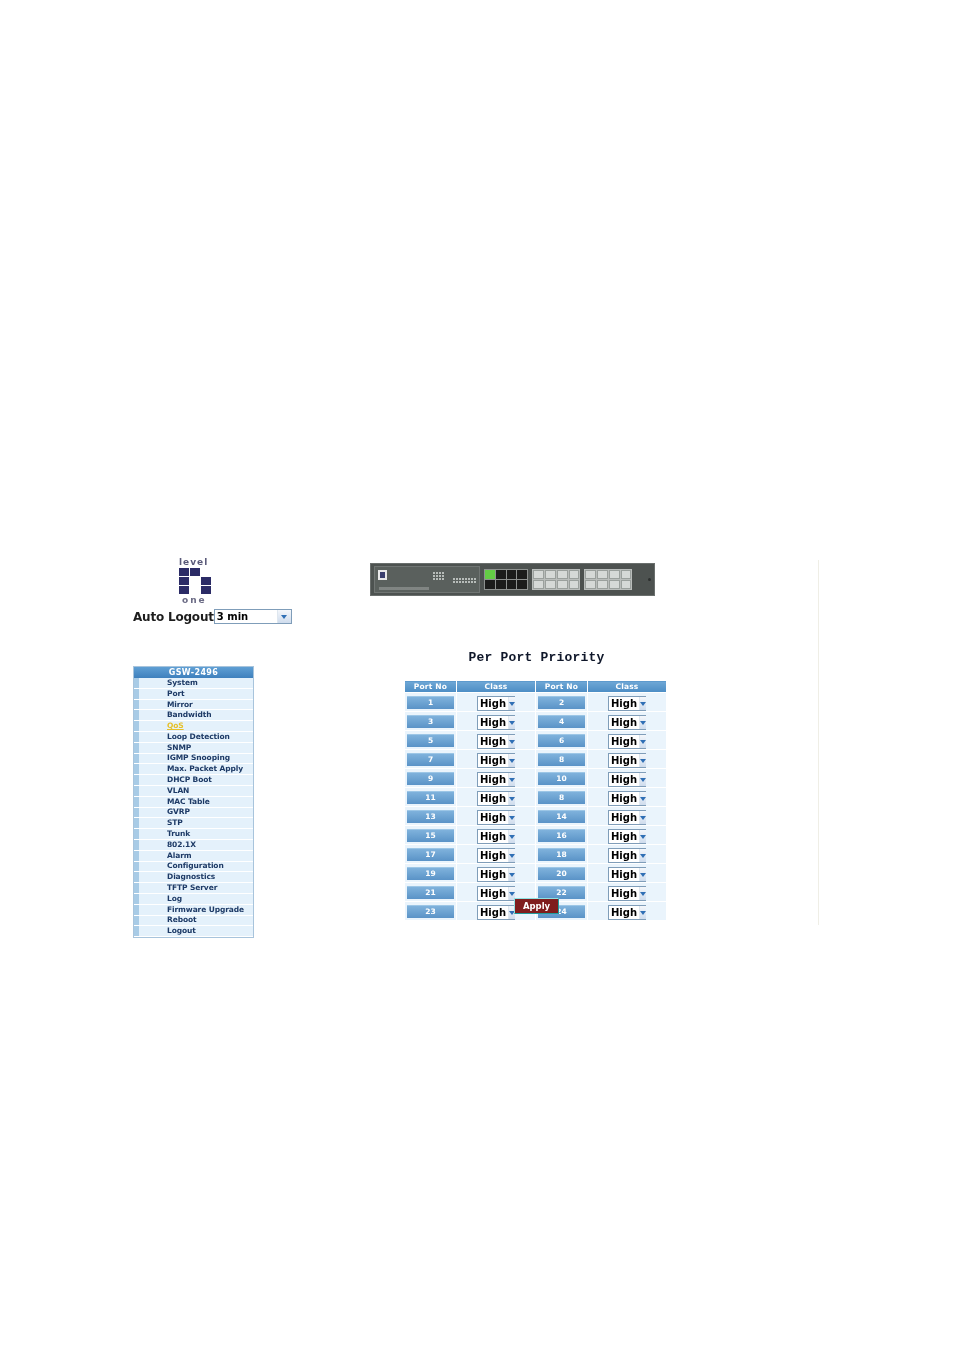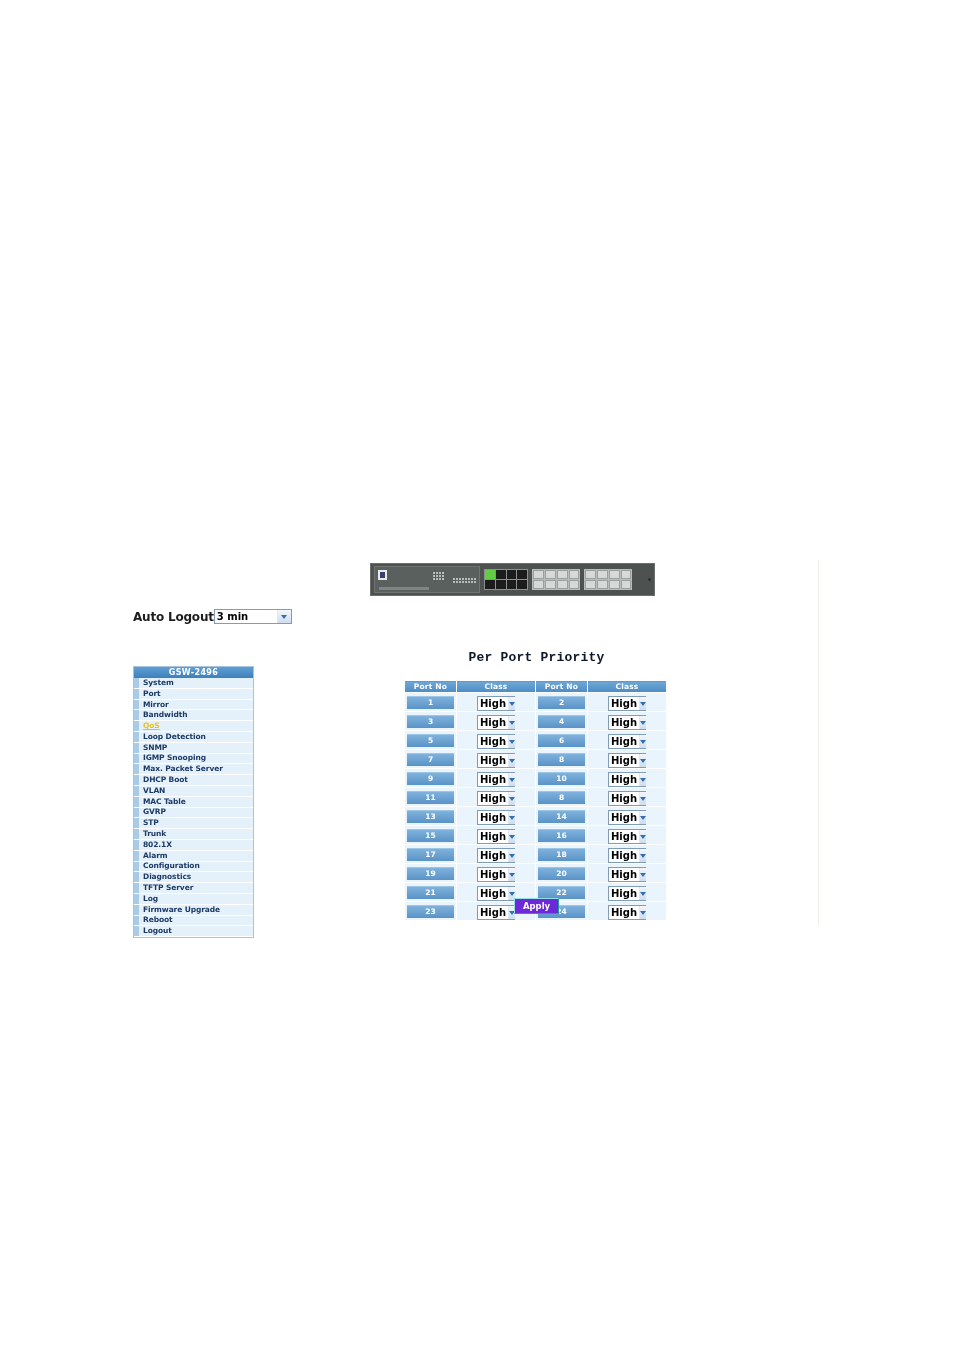--- a/index.html
+++ b/index.html
@@ -156,20 +156,21 @@
     letter-spacing: 0.4px;
     font-family: "DejaVu Sans", sans-serif;
   }
   .menu-item {
     height: 10.8px;
     display: flex;
     align-items: center;
     background: #e4f1fb;
     border-bottom: 1px solid #ffffff;
     box-sizing: border-box;
+    gap: 24px;
   }
   .menu-item .bullet {
     width: 5px;
     height: 100%;
     background: #a8cbe6;
     margin-right: 4px;
     flex: 0 0 5px;
   }
   .menu-item .mlabel {
     font-size: 7.5px;
@@ -338,41 +339,59 @@
   
   #apply-wrap {
     position: absolute;
     left: 404px;
     top: 895px;
     width: 265px;
     text-align: center;
   }
   #apply-button {
     display: inline-block;
-    background: #6d28d9;
+    background: #7f1d1d;
     border-top: 1px solid #8fe2e2;
     border-left: 1px solid #8fe2e2;
     border-right: 1px solid #1f9a9a;
     border-bottom: 1px solid #1f9a9a;
     color: #ffffff;
     font-size: 8.5px;
     font-weight: bold;
     font-family: "DejaVu Sans", sans-serif;
     padding: 2px 8px 2px 8px;
     line-height: 10px;
     cursor: pointer;
   }
 </style>
 </head>
 <body>
 
 <div id="page">
 
   <div id="right-rule"></div>
 
+  <div id="left-col">
+    <div id="logo">
+      <div id="logo-inner">
+        <div id="logo-word-level">level</div>
+        <svg id="logo-mark" viewBox="0 0 36 28">
+          <rect x="0" y="0" width="10" height="8" fill="#2b2b66"></rect>
+          <rect x="11" y="0" width="10" height="8" fill="#2b2b66"></rect>
+          <rect x="0" y="9" width="10" height="8" fill="#2b2b66"></rect>
+          <rect x="11" y="9" width="10" height="8" fill="#ffffff"></rect>
+          <rect x="22" y="9" width="10" height="8" fill="#2b2b66"></rect>
+          <rect x="0" y="18" width="10" height="8" fill="#2b2b66"></rect>
+          <rect x="11" y="18" width="10" height="8" fill="#ffffff"></rect>
+          <rect x="22" y="18" width="10" height="8" fill="#2b2b66"></rect>
+        </svg>
+        <div id="logo-word-one">one</div>
+      </div>
+    </div>
+  </div>
 
   <div id="auto-logout-row">
     <span id="auto-logout-label">Auto Logout</span>
     <span class="xp-select" id="auto-logout-select">
       <span class="sel-val">3 min</span>
       <span class="sel-arrow">
           <i></i>
         </span>
     </span>
   </div>
@@ -407,21 +426,21 @@
         <div class="menu-item">
           <span class="bullet"></span>
           <span class="mlabel">SNMP</span>
         </div>
         <div class="menu-item">
           <span class="bullet"></span>
           <span class="mlabel">IGMP Snooping</span>
         </div>
         <div class="menu-item">
           <span class="bullet"></span>
-          <span class="mlabel">Max. Packet Server</span>
+          <span class="mlabel">Max. Packet Apply</span>
         </div>
         <div class="menu-item">
           <span class="bullet"></span>
           <span class="mlabel">DHCP Boot</span>
         </div>
         <div class="menu-item">
           <span class="bullet"></span>
           <span class="mlabel">VLAN</span>
         </div>
         <div class="menu-item">

